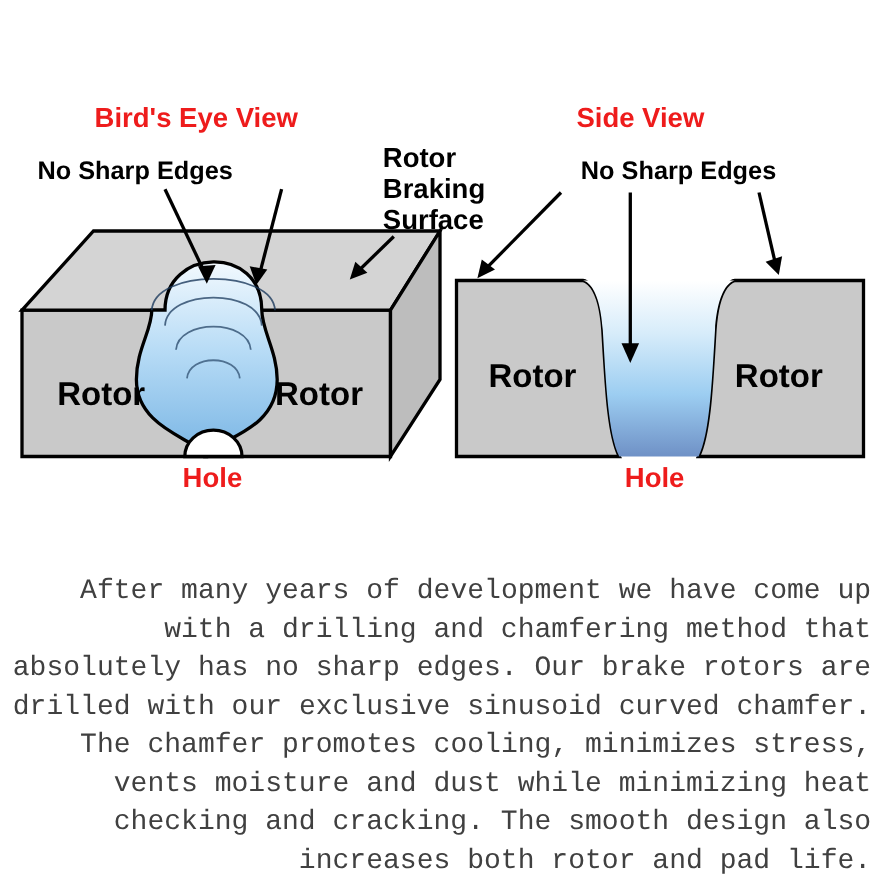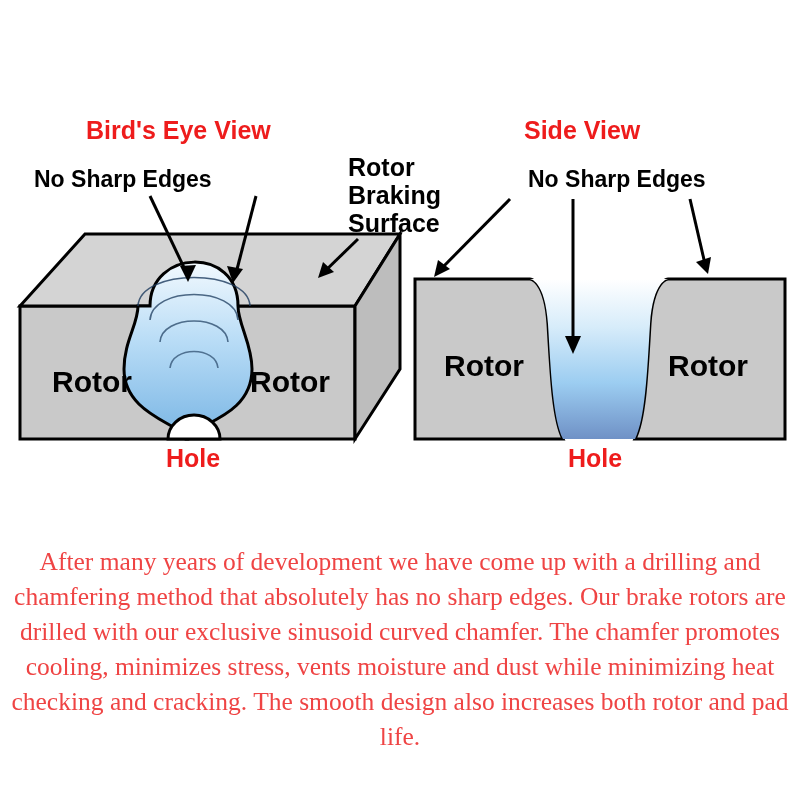--- a/index.html
+++ b/index.html
@@ -12,39 +12,38 @@
     height: 800px;
     position: relative;
     font-family: "Liberation Sans", sans-serif;
     overflow: hidden;
   }
   .stage {
     position: absolute;
     left: 0; top: 0;
     width: 800px;
     height: 692px;
-    margin-top: 24px;
   }
   .diagram-svg {
     position: absolute;
     left: 0;
     top: 0;
     width: 800px;
     height: 480px;
   }
   .caption {
     position: absolute;
     left: 8px;
     top: 520px;
     width: 784px;
-    text-align: center;
-    font-family: Liberation Serif, serif;
+    text-align: right;
+    font-family: Liberation Mono, monospace;
     font-size: 25.5px;
     line-height: 35px;
-    color: #ef4444;
+    color: #404040;
   }
   text {
     font-family: "Liberation Sans", sans-serif;
     font-weight: bold;
   }
   .t-heading-red {
     fill: #ee1c1c;
     font-size: 25px;
   }
   .t-heading-black {

